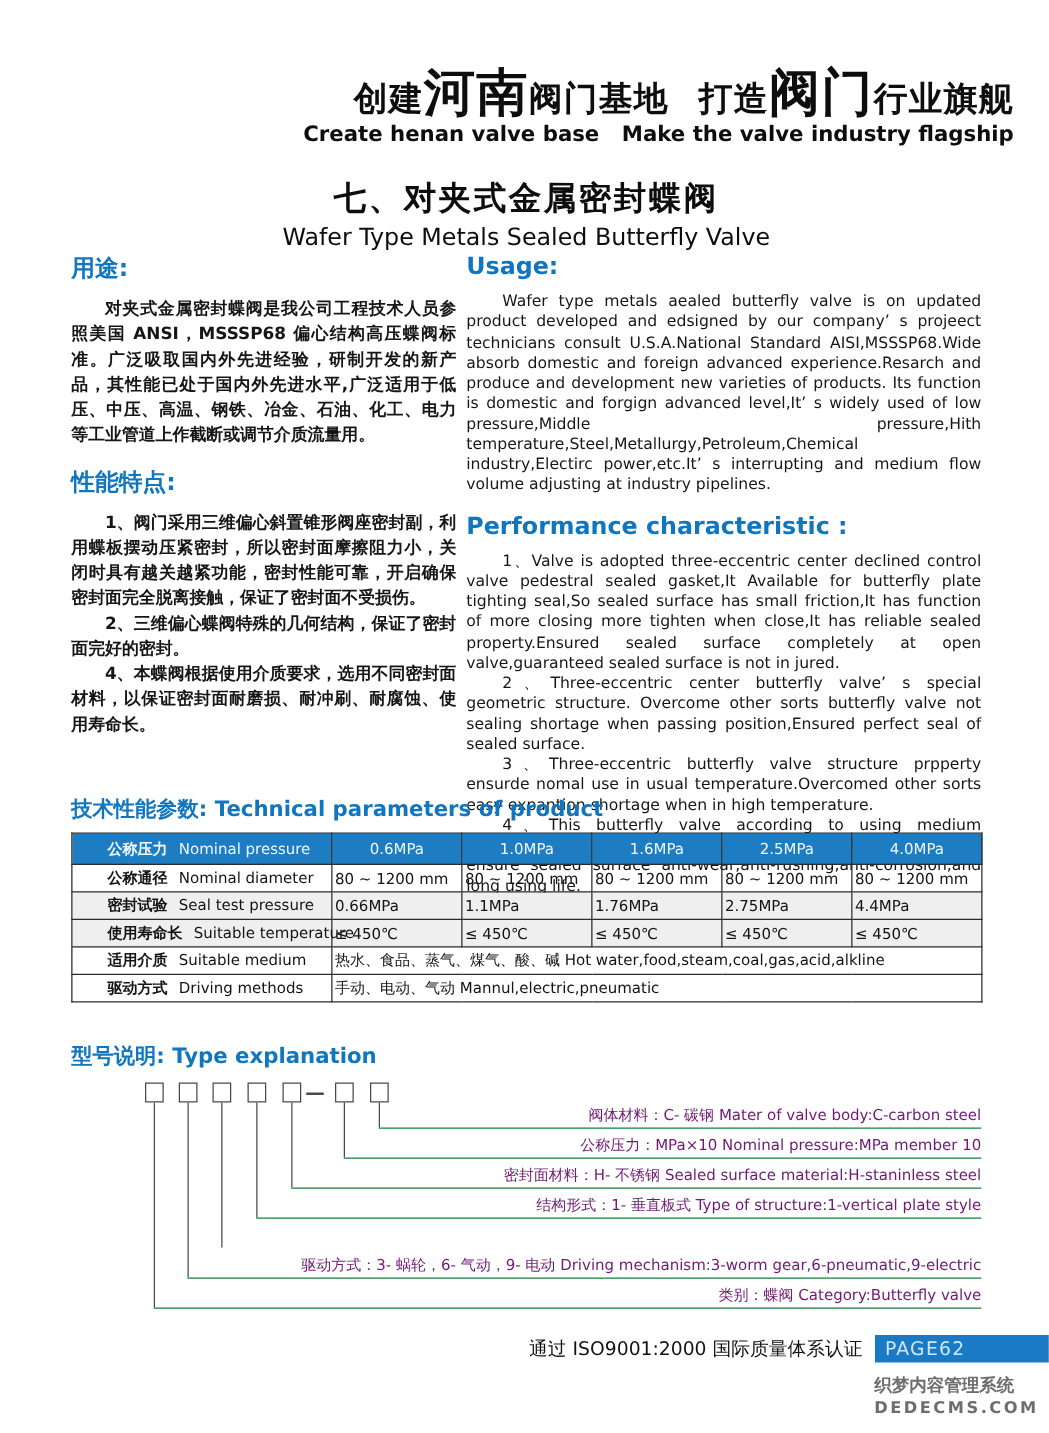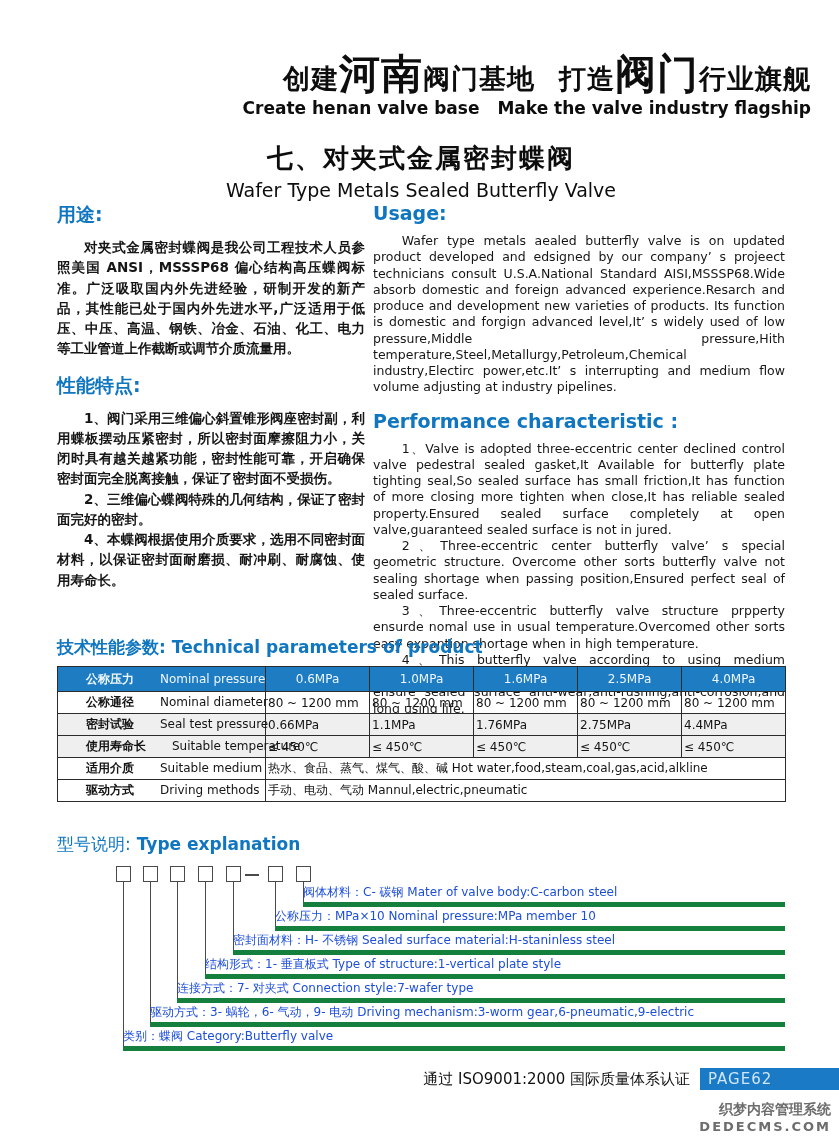--- a/index.html
+++ b/index.html
@@ -33,42 +33,42 @@
   
   .params-heading { position:absolute; top:636px; left:57px; color:#0f76bf; font-size:17px; }
   .params-heading .zh { font-weight:bold; }
   .params-heading .en { font-weight:600; margin-left:6px; }
   table.params { position:absolute; top:666px; left:57px; width:728px; border-collapse:collapse; table-layout:fixed; }
   table.params th, table.params td { border:1px solid #2b2b2b; font-size:12px; padding:0 2px; height:21px; }
   table.params col.c0 { width:208px; }
   table.params col.cv { width:104px; }
   table.params tr.head th { background:#1e7dc2; color:#eef6fd; font-weight:normal; height:24px; }
   table.params .rowhead { text-align:left; padding-left:28px; white-space:nowrap; }
-  table.params .rowhead .zh { font-weight:600; margin-right:26px; }
+  table.params .rowhead .zh { font-weight:600; margin-right:9px; }
   table.params tr.shade td { background:#efefef; }
 
   
   .te-heading { position:absolute; top:833px; left:57px; color:#0f76bf; font-size:17px; }
-  .te-heading .zh { font-weight:normal; }
+  .te-heading .zh { font-weight:bold; }
   .te-heading .en { font-weight:600; margin-left:6px; }
   .diagram { position:absolute; top:866px; left:57px; width:728px; height:192px; }
   .te-box  { position:absolute; top:0; width:13px; height:14px; border:1px solid #4a4a4a; background:#fff; }
   .te-dash { position:absolute; left:188px; top:8px; width:14px; height:2px; background:#4a4a4a; }
   .te-vline{ position:absolute; top:16px; width:1px; background:#4a4a4a; }
-  .te-label{ position:absolute; right:0; height:20px; line-height:20px; border-bottom:5px solid #15803d;
-             font-size:12px; color:#1d4ed8; white-space:nowrap; }
+  .te-label{ position:absolute; right:0; height:20px; line-height:20px; border-bottom:1px solid #15803d;
+             text-align:right; font-size:12px; color:#701a75; white-space:nowrap; }
 
   
   .footer { position:absolute; top:1068px; right:0; display:flex; align-items:center; }
   .footer .cert { font-size:15px; color:#111; margin-right:10px; }
   .footer .pagebar { width:131px; height:22px; background:#1a7ac6; color:#cfe6f8; font-size:15px;
                      display:flex; align-items:center; padding-left:8px; letter-spacing:1px; }
 
   
-  .watermark { position:absolute; top:1101px; right:8px; text-align:right; color:#6d6d6d; font-weight:bold;
+  .watermark { position:absolute; top:1101px; right:8px; color:#6d6d6d; font-weight:bold;
                text-shadow:1px 1px 0 #ffffff, -1px -1px 0 #ffffff; line-height:1.25; }
   .watermark .l1 { font-size:14px; }
   .watermark .l2 { font-size:13px; letter-spacing:2px; }
 </style>
 </head>
 <body>
 
 <div class="masthead">
   <div class="zh-line"><span>创建</span><span class="big">河南</span><span>阀门基地</span><span class="sp">打造</span><span class="big">阀门</span><span>行业旗舰</span></div>
   <div class="en-line"><span>Create  henan  valve  base</span><span class="sp">Make the valve industry flagship</span></div>
@@ -182,21 +182,20 @@
   <div class="te-vline" style="left:176px; height:68px"></div>
   <div class="te-vline" style="left:148px; height:92px"></div>
   <div class="te-vline" style="left:120px; height:116px"></div>
   <div class="te-vline" style="left:93px;  height:140px"></div>
   <div class="te-vline" style="left:66px;  height:164px"></div>
 
   <div class="te-label" style="top:16px;  left:246px">阀体材料：C- 碳钢  Mater of valve body:C-carbon steel</div>
   <div class="te-label" style="top:40px;  left:218px">公称压力：MPa×10  Nominal pressure:MPa member 10</div>
   <div class="te-label" style="top:64px;  left:176px">密封面材料：H- 不锈钢  Sealed surface material:H-staninless steel</div>
   <div class="te-label" style="top:88px;  left:148px">结构形式：1- 垂直板式  Type of structure:1-vertical plate style</div>
-  <div class="te-label" style="top:112px; left:120px">连接方式：7- 对夹式  Connection style:7-wafer type</div>
   <div class="te-label" style="top:136px; left:93px">驱动方式：3- 蜗轮，6- 气动，9- 电动  Driving mechanism:3-worm gear,6-pneumatic,9-electric</div>
   <div class="te-label" style="top:160px; left:66px">类别：蝶阀  Category:Butterfly valve</div>
 </div>
 
 <div class="footer">
   <span class="cert">通过 ISO9001:2000 国际质量体系认证</span>
   <span class="pagebar">PAGE62</span>
 </div>
 
 <div class="watermark">

